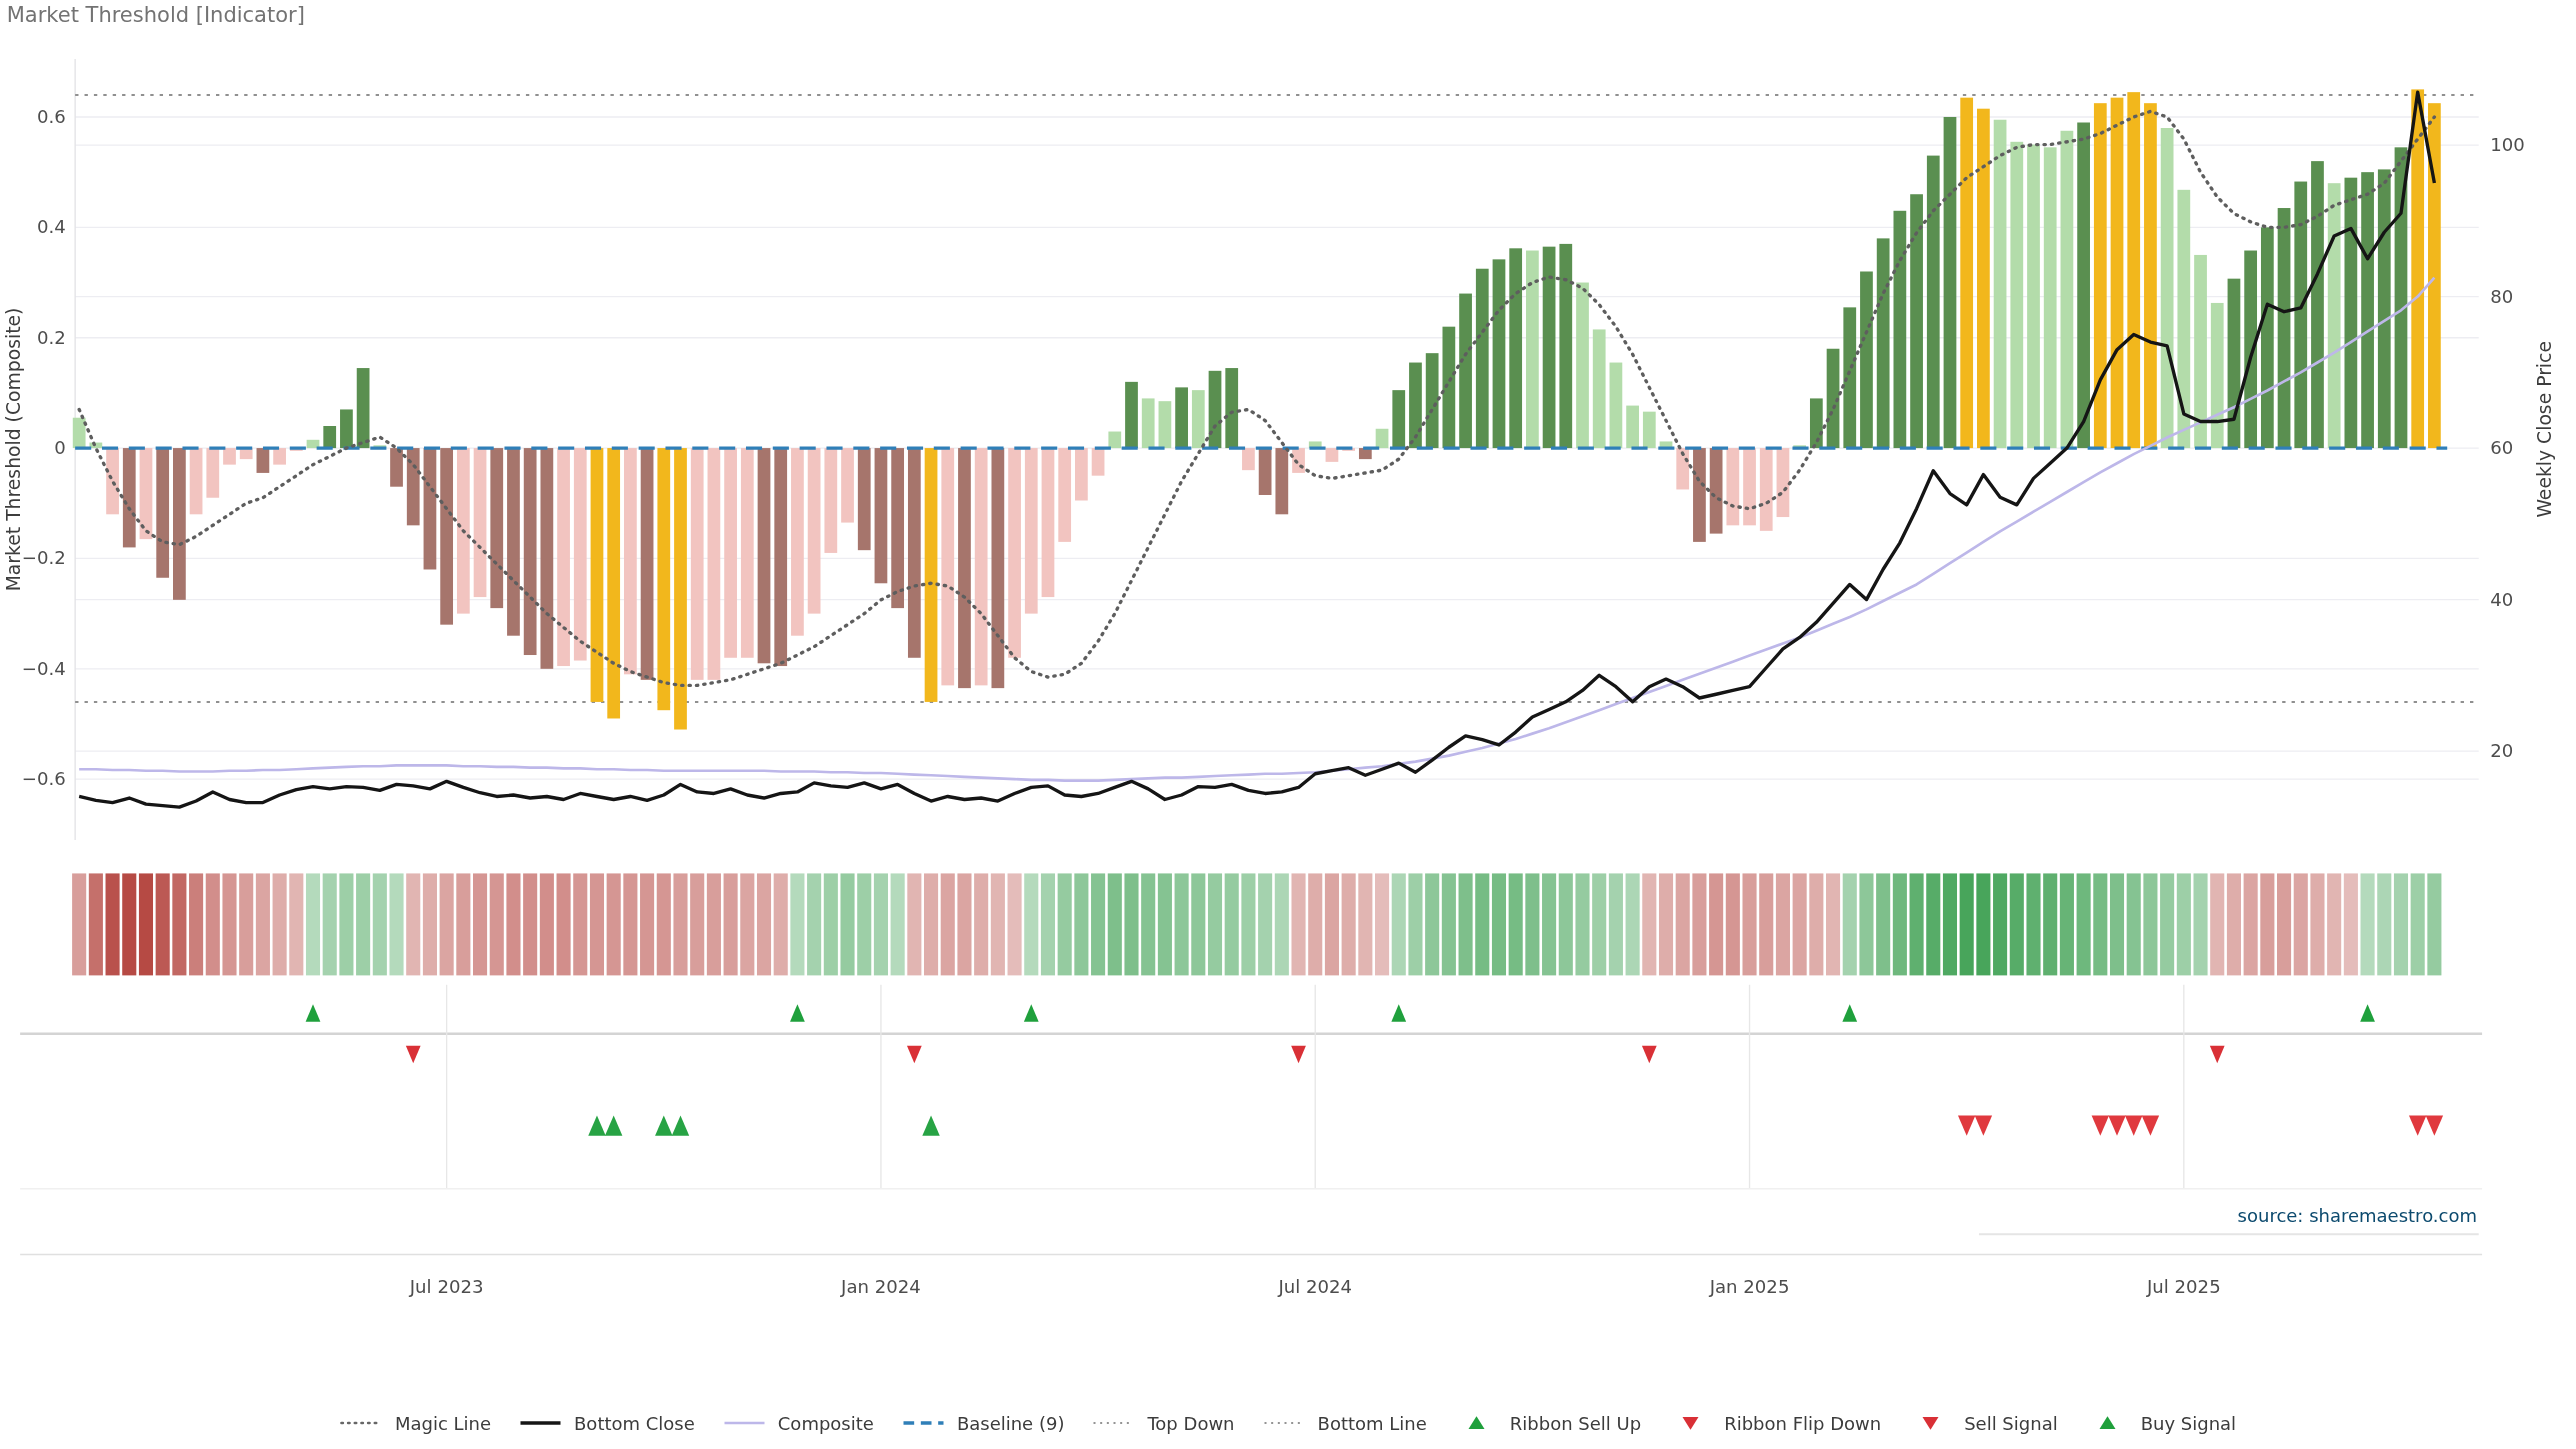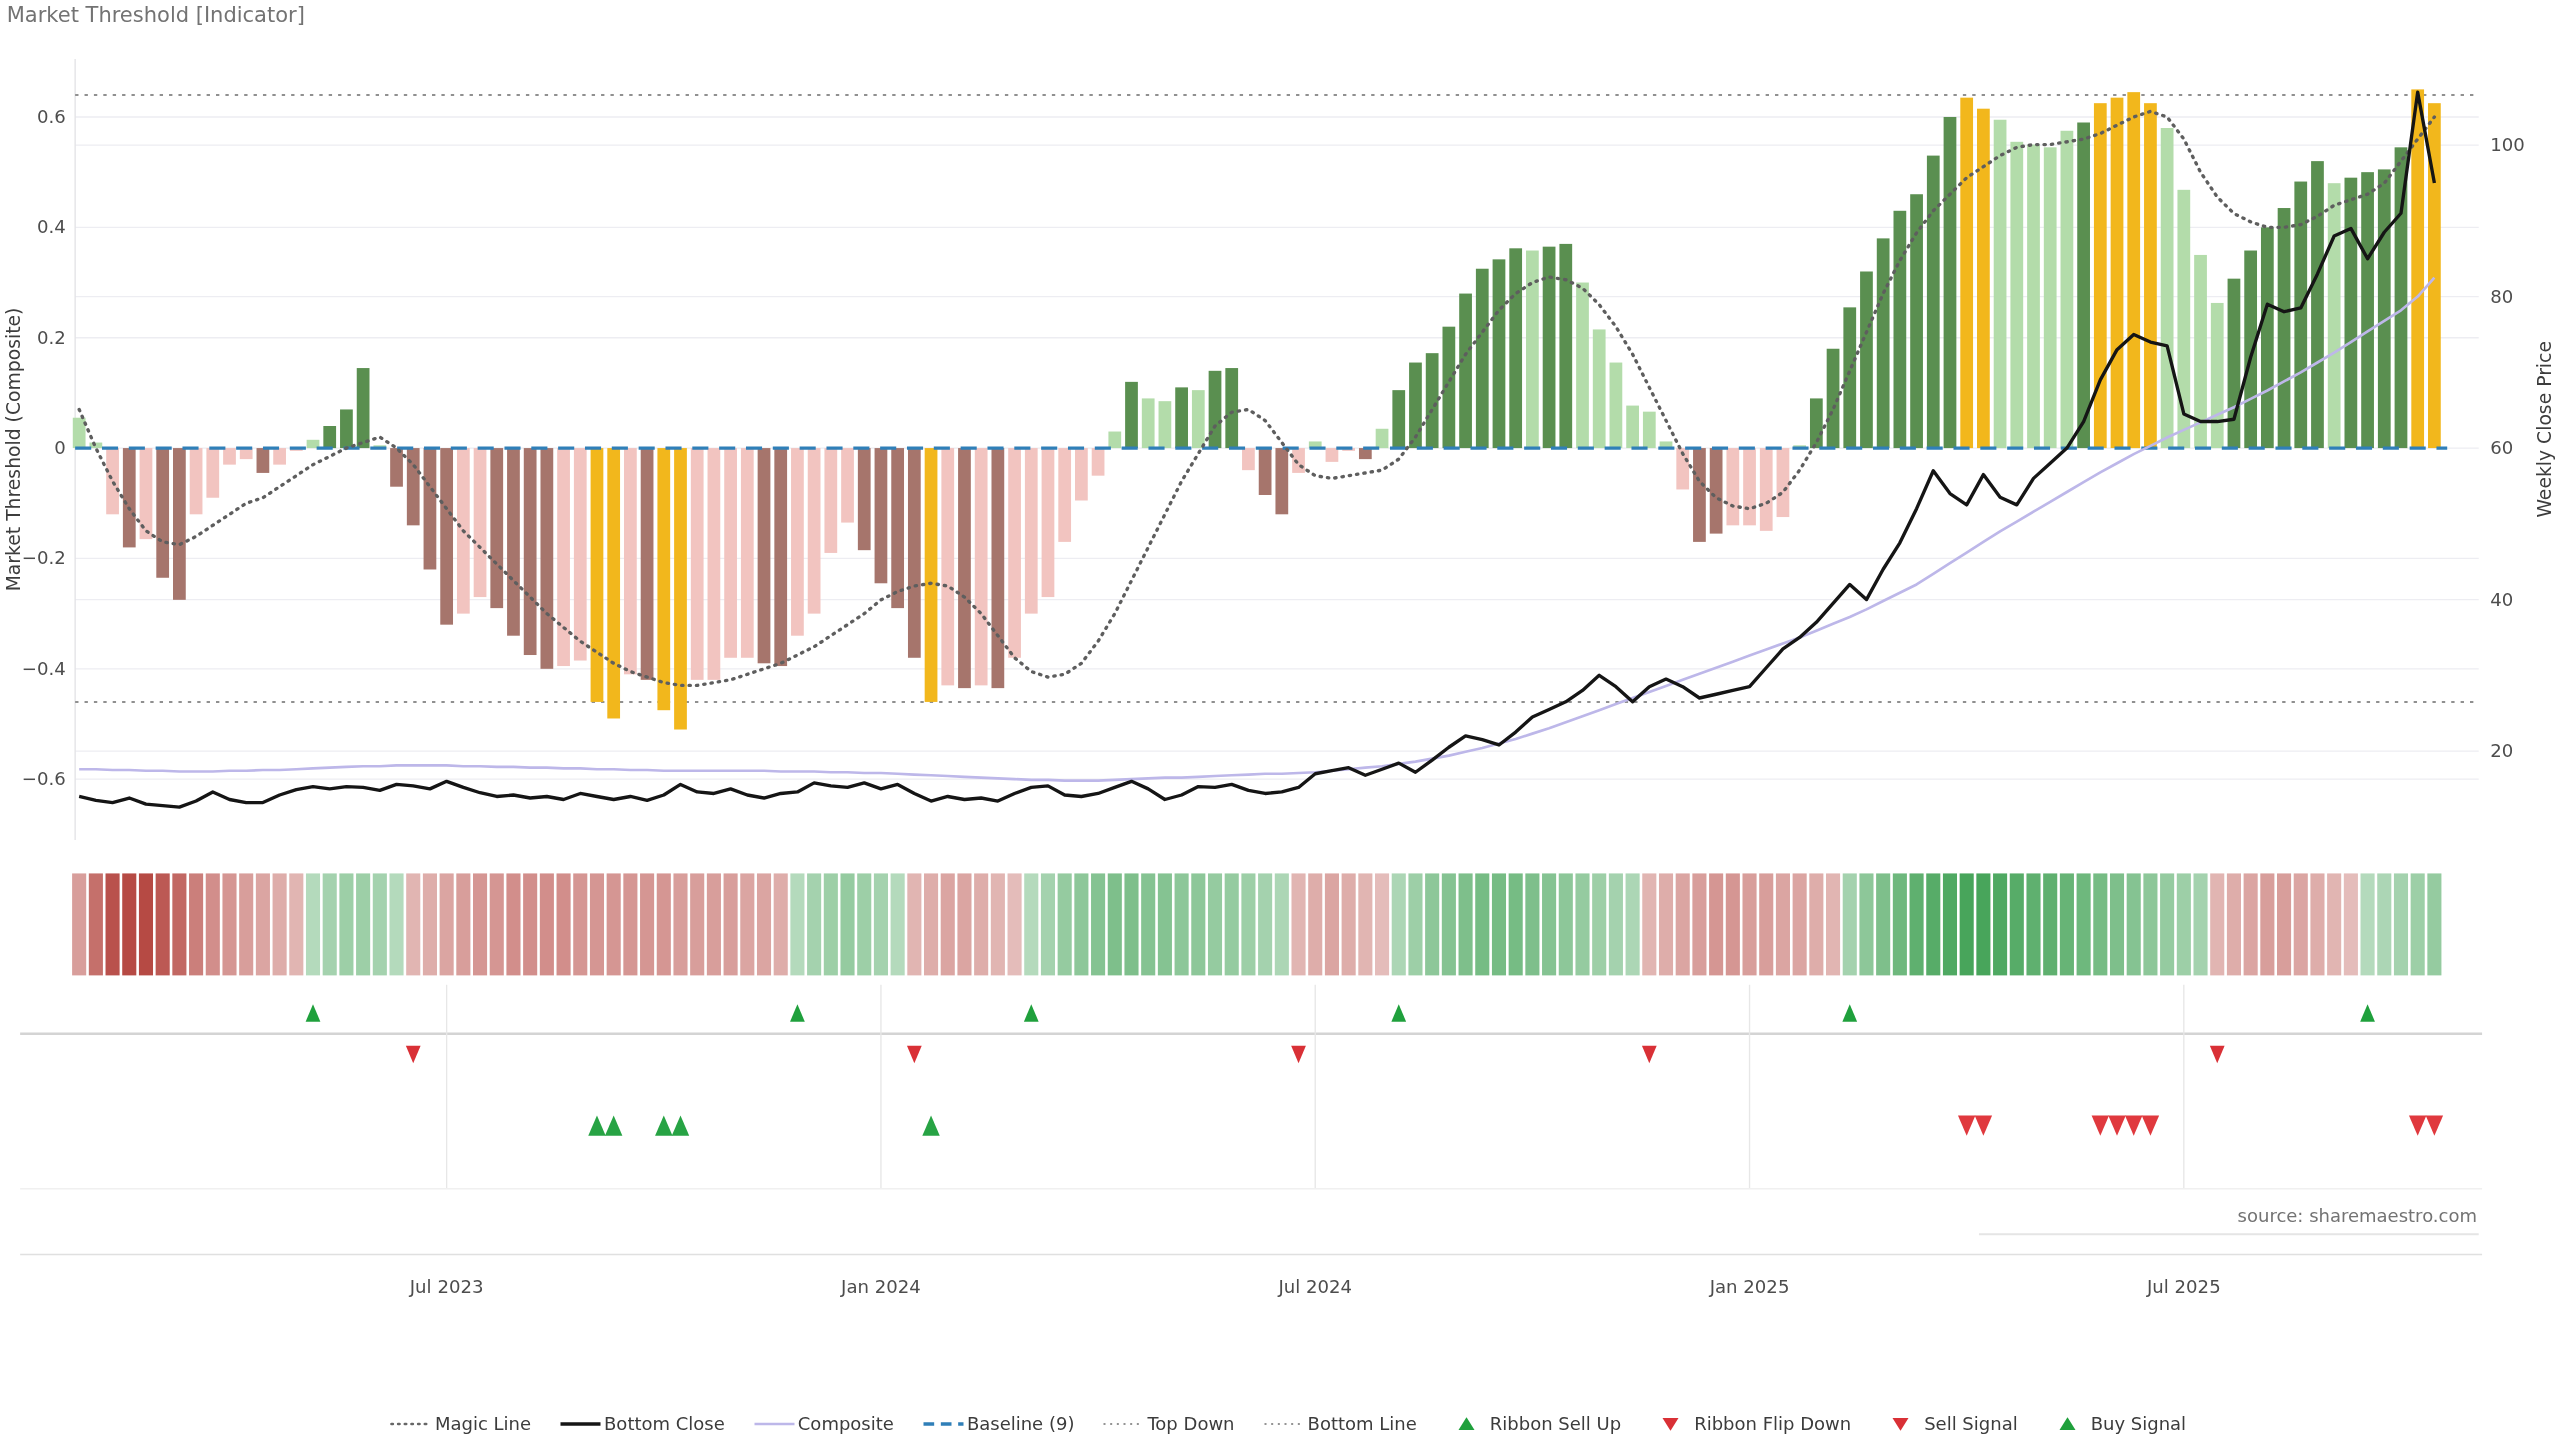--- a/index.html
+++ b/index.html
@@ -1,23 +1,23 @@
 <!DOCTYPE html>
 <html style="font-size:10.7px"><head>
 <meta charset="utf-8">
 <style>
   html,body{margin:0;padding:0;background:#ffffff;}
   body{width:2576px;height:1449px;overflow:hidden;position:relative;
        font-family:"DejaVu Sans","Liberation Sans",sans-serif;}
   .title{position:absolute;left:6.7px;top:2.7px;font-size:21px;color:#737373;}
   #chart-svg{position:absolute;left:0;top:0;}
-  .source{position:absolute;top:1205px;right:99px;font-size:18px;color:#737373;}
+  .source{position:absolute;top:1205px;right:99px;font-size:18px;color:#0c4a6e;}
   .legend{position:absolute;left:0;right:0;top:1413px;display:flex;
           justify-content:center;align-items:center;gap:28px;}
-  .legend-item{display:flex;align-items:flex-end;gap:2px;}
+  .legend-item{display:flex;align-items:flex-start;gap:12px;}
   .legend-item span{font-size:18px;color:#3c3c3c;white-space:nowrap;}
 </style>
 </head>
 <body>
 
 <div class="title">Market Threshold [Indicator]</div>
 <svg id="chart-svg" width="2576" height="1449" viewBox="0 0 3840 2160">
     <line x1="112" y1="174.37455830388691" x2="3695" y2="174.37455830388691" stroke="#ededf2" stroke-width="2"></line>
     <line x1="112" y1="338.8975265017667" x2="3695" y2="338.8975265017667" stroke="#ededf2" stroke-width="2"></line>
     <line x1="112" y1="503.42049469964655" x2="3695" y2="503.42049469964655" stroke="#ededf2" stroke-width="2"></line>

